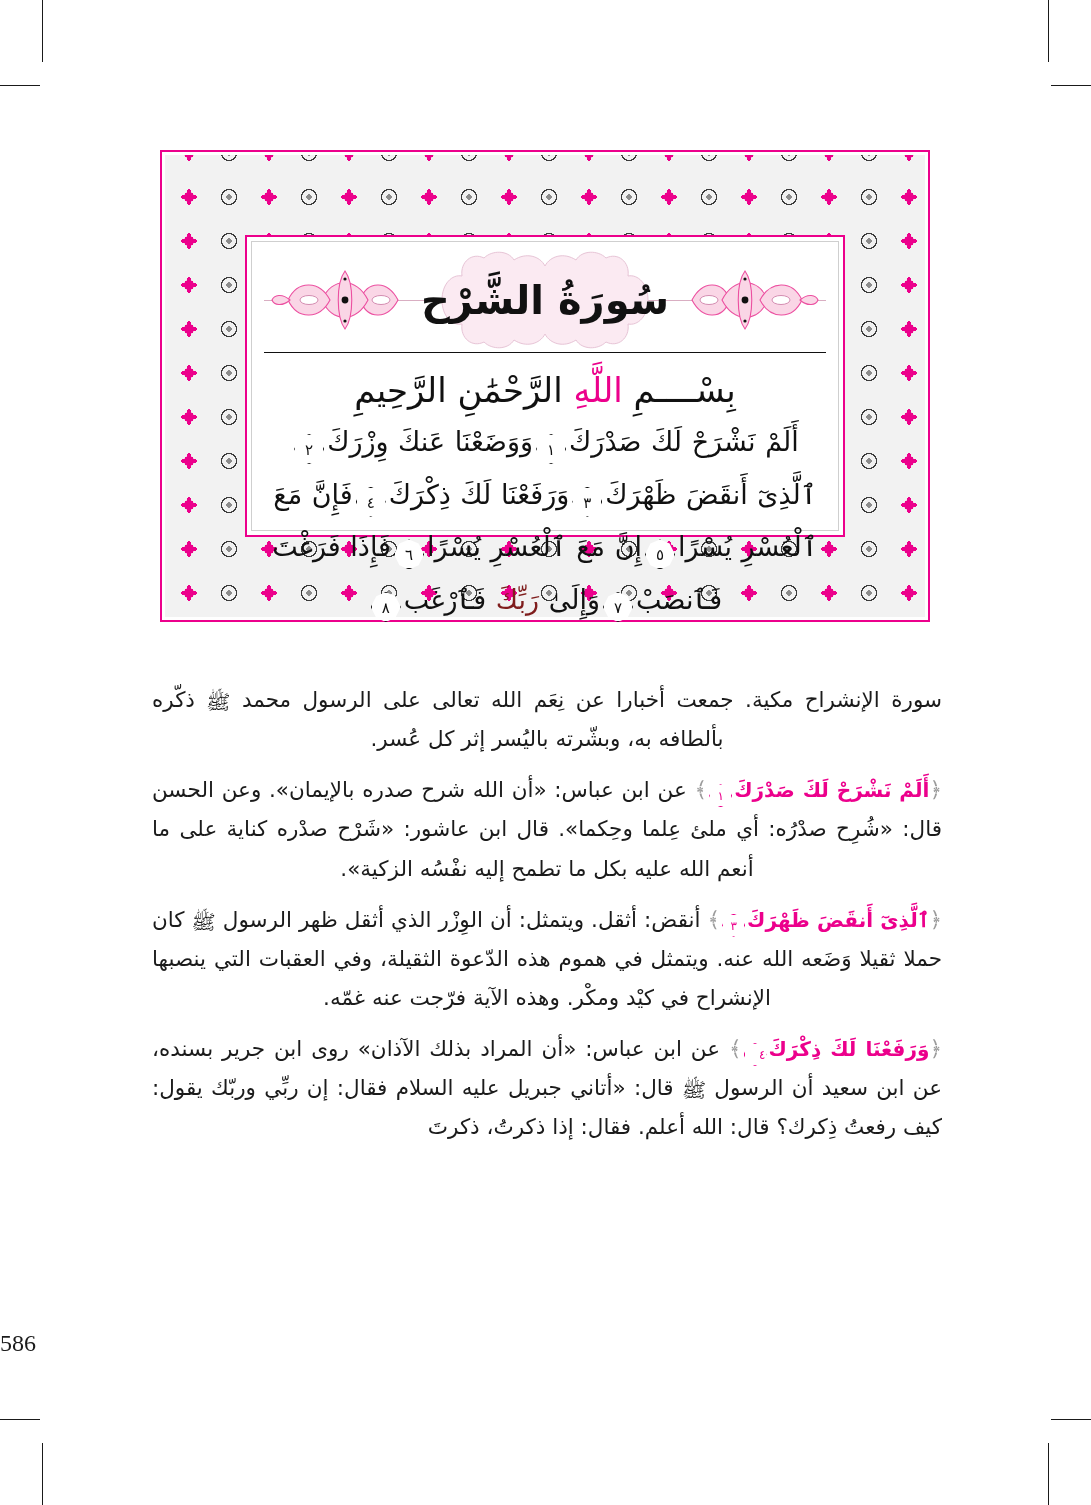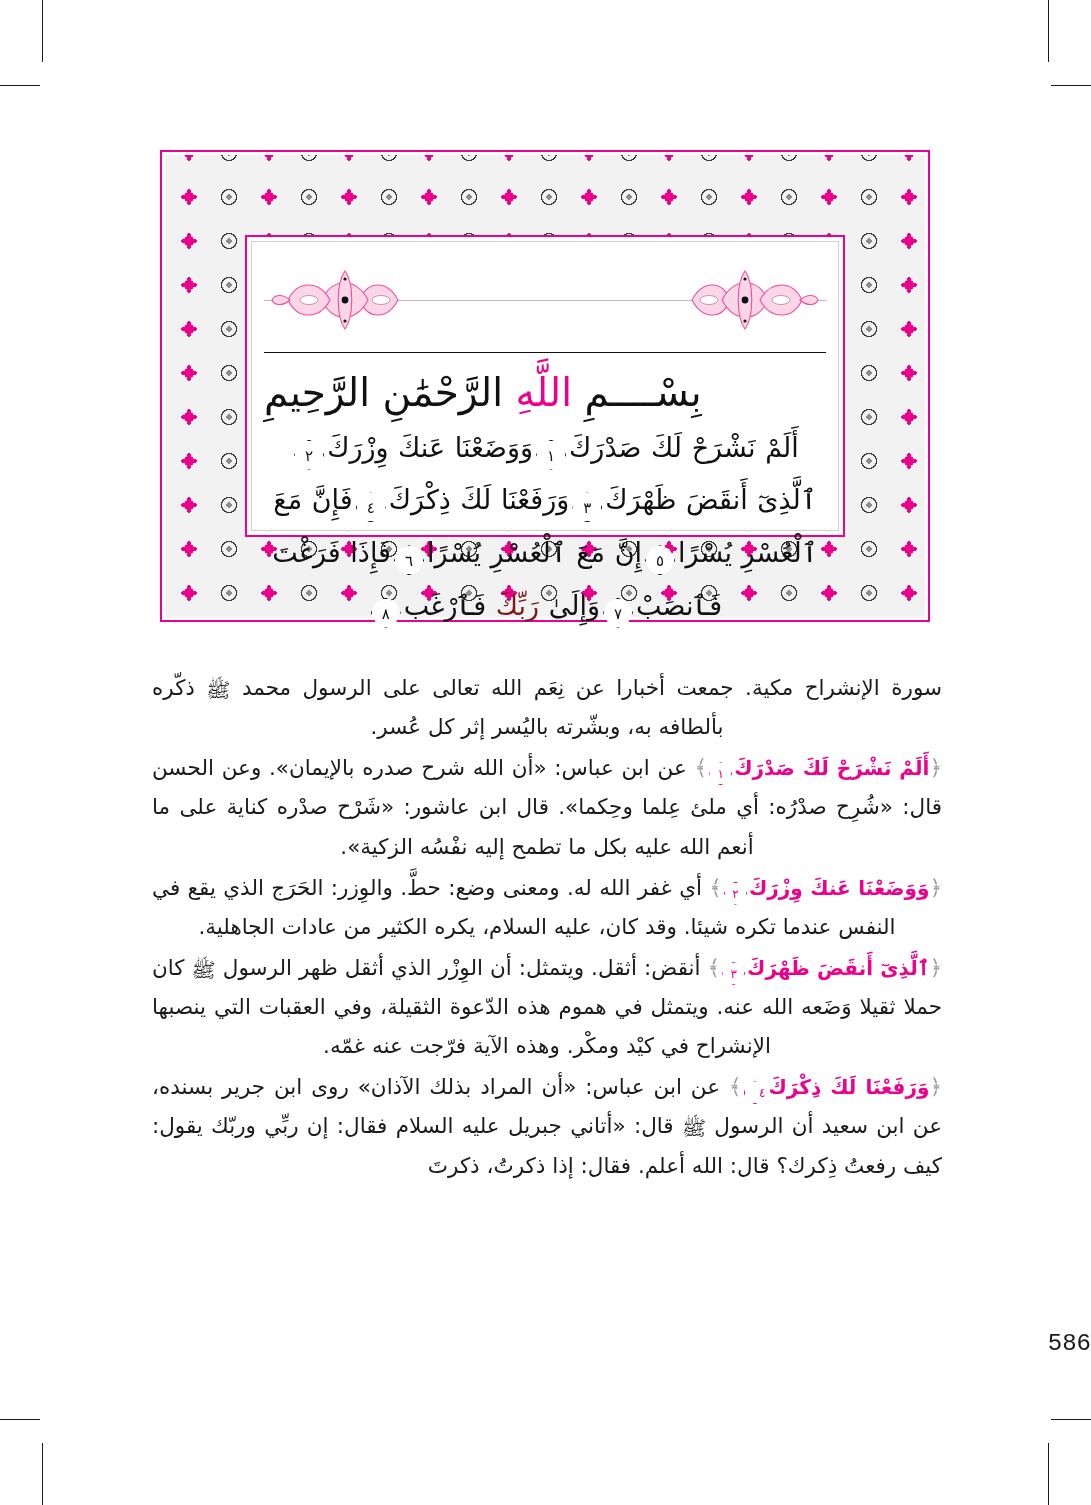--- a/index.html
+++ b/index.html
@@ -129,23 +129,23 @@
     font-size: 40px;
     font-weight: 700;
     color: #111111;
     line-height: 1;
     white-space: nowrap;
     letter-spacing: -1px;
   }
 
   
   .basmala {
-    text-align: left;
-    font-family: "DejaVu Sans", "Liberation Sans", sans-serif;
-    font-size: 39px;
+    text-align: center;
+    font-family: "DejaVu Sans", "Liberation Sans", sans-serif;
+    font-size: 34px;
     color: #111111;
     padding: 18px 0 6px;
     line-height: 1.15;
     white-space: nowrap;
   }
   .basmala .lafz { color: #ec008c; }
 
   
   .ayat {
     direction: rtl;
@@ -183,21 +183,21 @@
     top: 668px;
     width: 790px;
     direction: rtl;
     text-align: justify;
     font-family: "DejaVu Sans", "Liberation Sans", sans-serif;
     font-size: 21.5px;
     line-height: 1.82;
     color: #1b1b1b;
   }
   .tafsir p {
-    margin: 0 0 2px;
+    margin: 12px 0 2px;
     text-align: justify;
     text-align-last: center;
   }
   .tafsir p.last-right { text-align-last: right; }
 
   .qtext {
     color: #ec008c;
     font-weight: 700;
     font-size: 20px;
     white-space: nowrap;
@@ -227,22 +227,22 @@
     vertical-align: -2px;
     color: #111;
   }
 
   
   .page-number {
     position: absolute;
     left: 0;
     right: 0;
     top: 1330px;
-    text-align: right;
-    font-family: Liberation Mono, monospace;
+    text-align: left;
+    font-family: Liberation Serif, serif;
     font-size: 24px;
     color: #1b1b1b;
     direction: ltr;
   }
 </style>
 </head>
 <body>
 
 <div class="crop-mark cm-v cm-tl-v"></div>
 <div class="crop-mark cm-h cm-tl-h"></div>
@@ -271,20 +271,42 @@
             </g>
             <g fill="#ffffff" stroke="#c9739f" stroke-width="0.8">
               <ellipse cx="27" cy="33" rx="9" ry="4.5"></ellipse>
               <ellipse cx="99" cy="33" rx="9" ry="4.5"></ellipse>
             </g>
             <circle cx="63" cy="33" r="3.4" fill="#111"></circle>
             <circle cx="63" cy="12" r="1.6" fill="#111"></circle>
             <circle cx="63" cy="54" r="1.6" fill="#111"></circle>
           </svg>
 
+          <div class="cartouche">
+            <svg class="cartouche-shape" viewBox="0 0 246 100" preserveAspectRatio="none">
+              <path d="M20 50
+                       C20 34, 30 24, 40 26
+                       C38 12, 50 2, 62 8
+                       C70 0, 86 0, 92 10
+                       C104 2, 118 6, 123 16
+                       C128 6, 142 2, 154 10
+                       C160 0, 176 0, 184 8
+                       C196 2, 208 12, 206 26
+                       C216 24, 226 34, 226 50
+                       C226 66, 216 76, 206 74
+                       C208 88, 196 98, 184 92
+                       C176 100, 160 100, 154 90
+                       C142 98, 128 94, 123 84
+                       C118 94, 104 98, 92 90
+                       C86 100, 70 100, 62 92
+                       C50 98, 38 88, 40 74
+                       C30 76, 20 66, 20 50 Z" fill="#fbeaf2" stroke="#e7c4d6" stroke-width="1"></path>
+            </svg>
+            <span class="surah-title">سُورَةُ الشَّرْح</span>
+          </div>
 
           <svg class="arabesque left" viewBox="0 0 138 66">
             <g fill="#fad6e6" stroke="#ec4fa0" stroke-width="1.1">
               <path d="M128 33 C118 14, 98 12, 90 33 C98 54, 118 52, 128 33 Z"></path>
               <path d="M98 33 C86 10, 62 10, 52 33 C62 56, 86 56, 98 33 Z"></path>
               <path d="M60 33 C50 14, 28 12, 18 33 C28 54, 50 52, 60 33 Z"></path>
               <path d="M75 4 C84 16, 84 50, 75 62 C66 50, 66 16, 75 4 Z"></path>
               <path d="M20 33 C12 26, 4 28, 2 33 C4 38, 12 40, 20 33 Z"></path>
             </g>
             <g fill="#ffffff" stroke="#c9739f" stroke-width="0.8">
@@ -314,23 +336,20 @@
 
   <p>
     <span>سورة الإنشراح مكية. جمعت أخبارا عن نِعَم الله تعالى على الرسول محمد</span>
     <span class="salla">ﷺ</span><span> ذكّره بألطافه به، وبشّرته باليُسر إثر كل عُسر.</span>
   </p>
 
   <p>
     <span class="brace">﴿</span><span class="qtext">أَلَمْ نَشْرَحْ لَكَ صَدْرَكَ</span><span class="ayah-num-sm">١</span><span class="brace">﴾</span><span> عن ابن عباس: «أن الله شرح صدره بالإيمان». وعن الحسن قال: «شُرِح صدْرُه: أي ملئ عِلما وحِكما». قال ابن عاشور: «شَرْح صدْره كناية على ما أنعم الله عليه بكل ما تطمح إليه نفْسُه الزكية».</span>
   </p>
 
-  <p>
-    <span class="brace">﴿</span><span class="qtext">وَوَضَعْنَا عَنكَ وِزْرَكَ</span><span class="ayah-num-sm">٢</span><span class="brace">﴾</span><span> أي غفر الله له. ومعنى وضع: حطَّ. والوِزر: الحَرَج الذي يقع في النفس عندما تكره شيئا. وقد كان، عليه السلام، يكره الكثير من عادات الجاهلية.</span>
-  </p>
 
   <p>
     <span class="brace">﴿</span><span class="qtext">ٱلَّذِىٓ أَنقَضَ ظَهْرَكَ</span><span class="ayah-num-sm">٣</span><span class="brace">﴾</span><span> أنقض: أثقل. ويتمثل: أن الوِزْر الذي أثقل ظهر الرسول</span>
     <span class="salla">ﷺ</span><span> كان حملا ثقيلا وَضَعه الله عنه. ويتمثل في هموم هذه الدّعوة الثقيلة، وفي العقبات التي ينصبها الإنشراح في كيْد ومكْر. وهذه الآية فرّجت عنه غمّه.</span>
   </p>
 
   <p class="last-right">
     <span class="brace">﴿</span><span class="qtext">وَرَفَعْنَا لَكَ ذِكْرَكَ</span><span class="ayah-num-sm">٤</span><span class="brace">﴾</span><span> عن ابن عباس: «أن المراد بذلك الآذان» روى ابن جرير بسنده، عن ابن سعيد أن الرسول</span>
     <span class="salla">ﷺ</span><span> قال: «أتاني جبريل عليه السلام فقال: إن ربِّي وربّك يقول: كيف رفعتُ ذِكرك؟ قال: الله أعلم. فقال: إذا ذكرتُ، ذكرتَ</span>
   </p>

